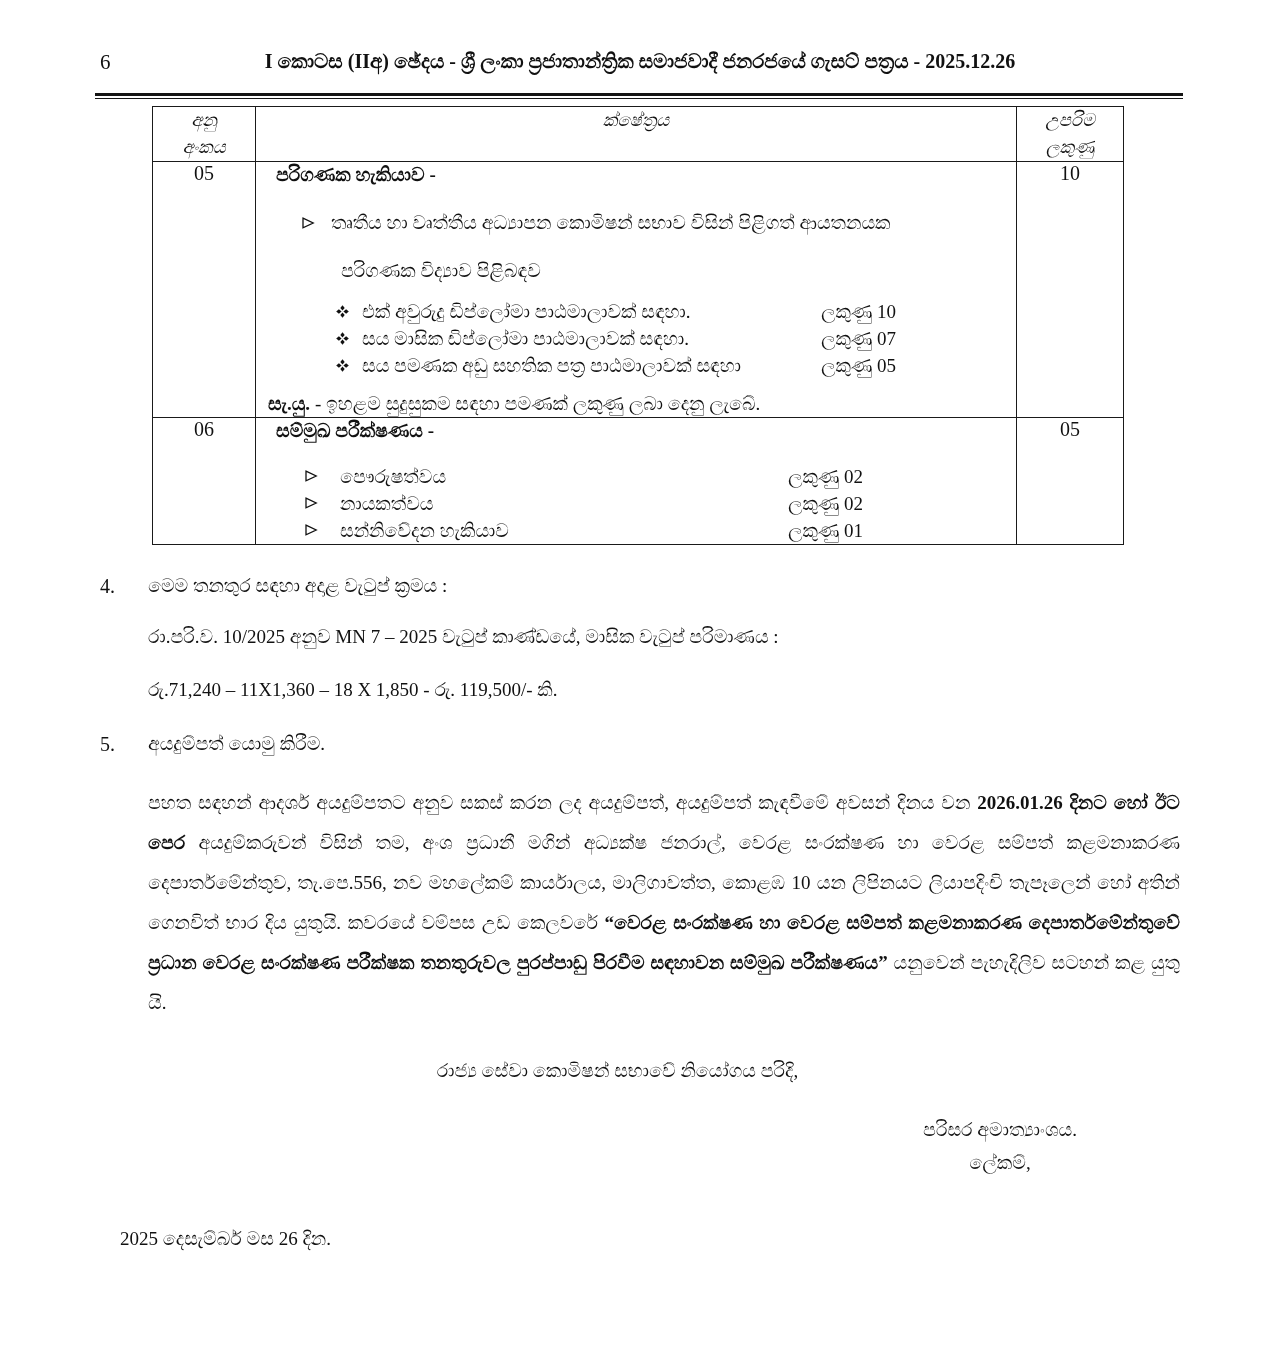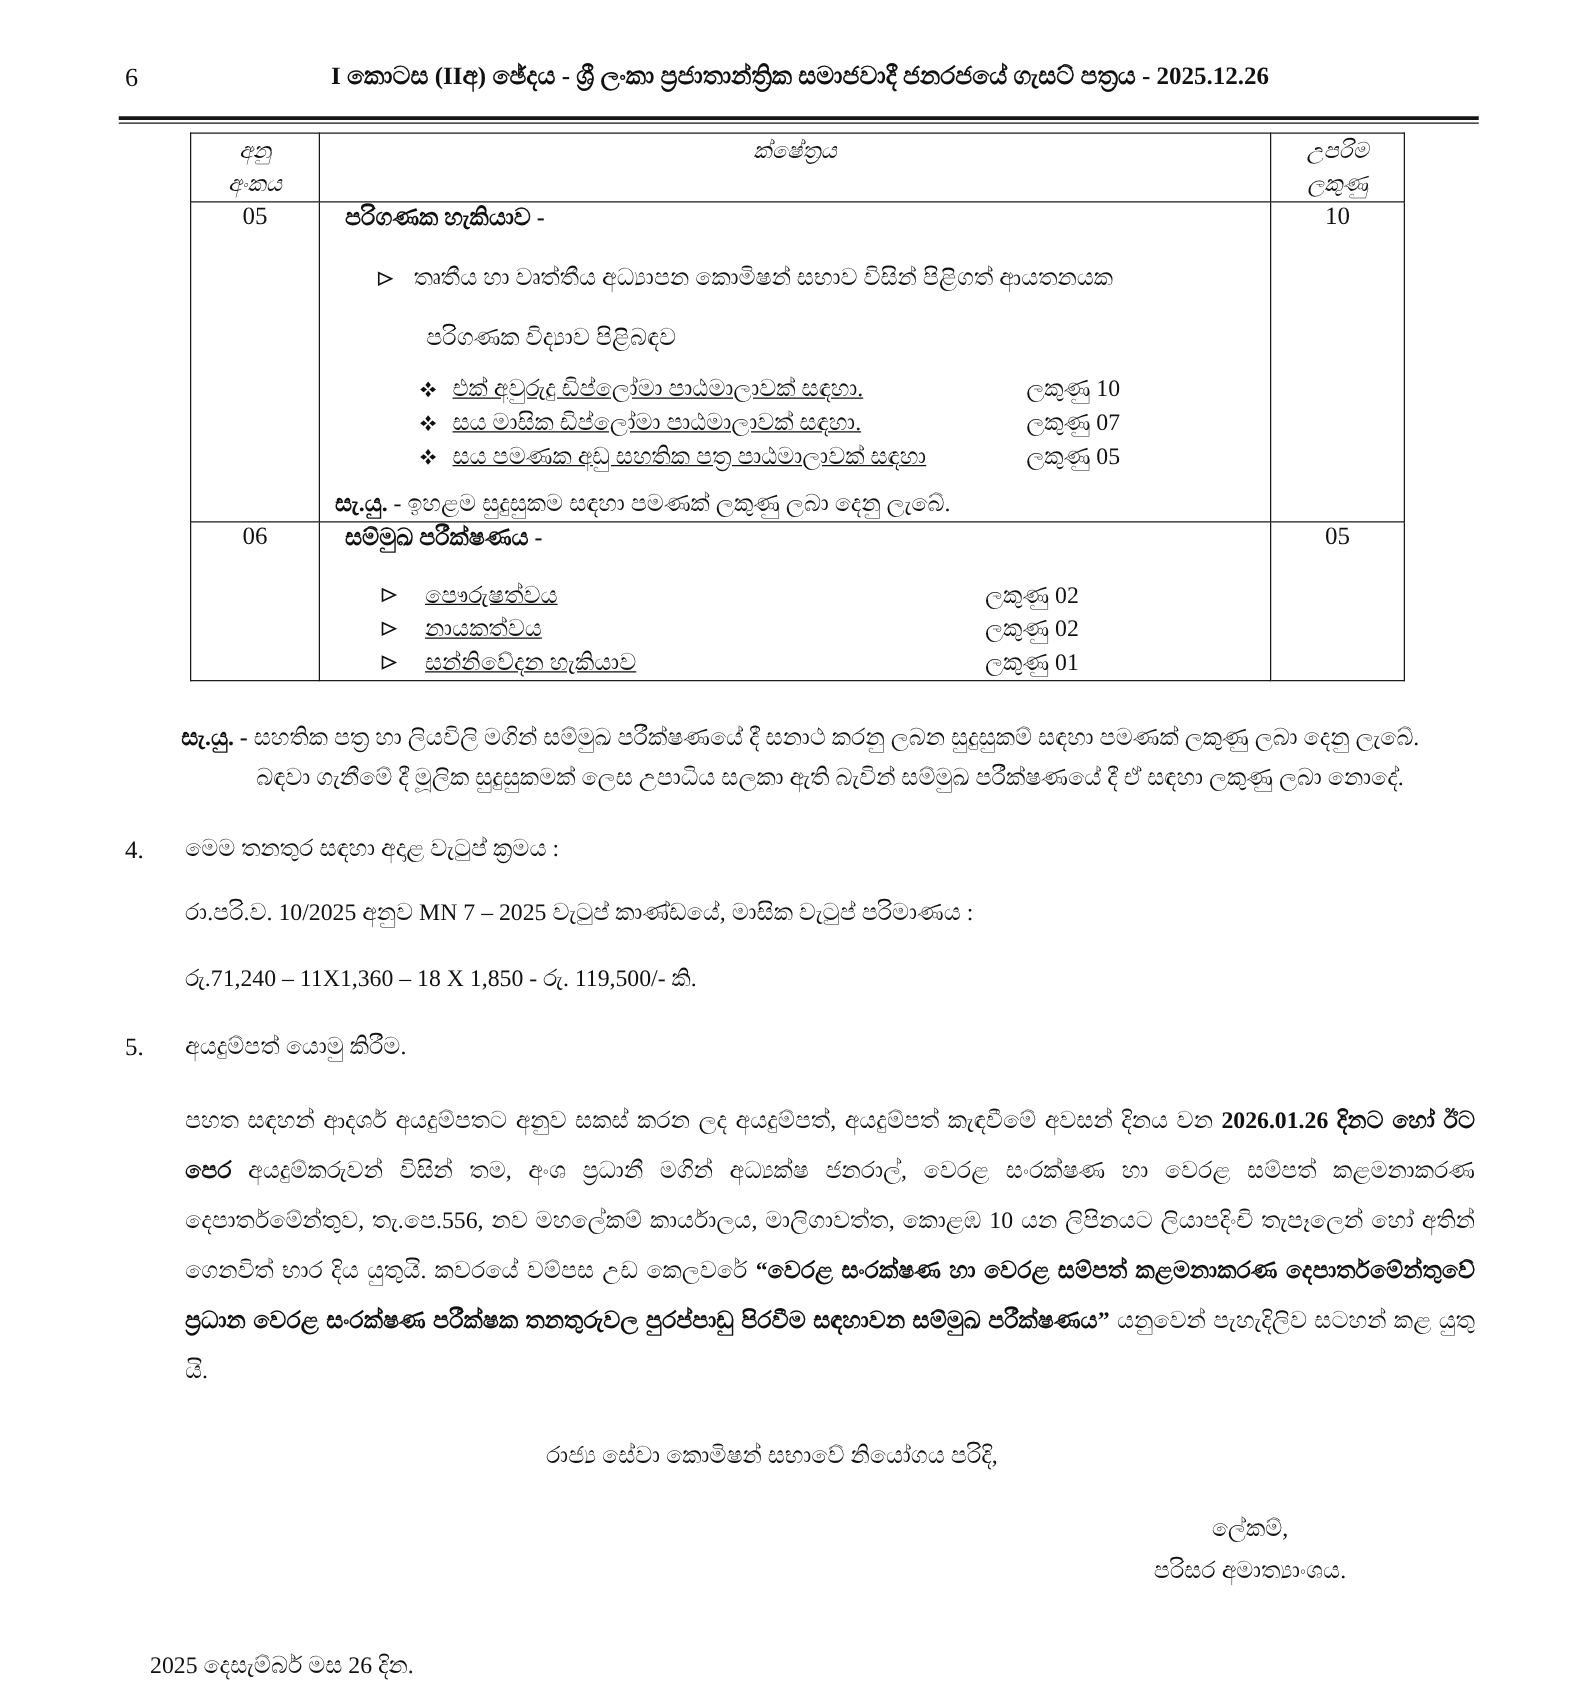--- a/index.html
+++ b/index.html
@@ -28,21 +28,21 @@
   .col-marks{width:107px;}
   .th-cell{font-style:italic;text-align:center;padding:9px 2px 8px 2px;line-height:27px;font-size:18px;}
   .num-cell{text-align:center;padding-top:9px;font-size:20px;}
   .marks-cell{text-align:center;padding-top:9px;font-size:20px;}
   .field-cell{padding:9px 6px 14px 0;}
   .row-title{font-weight:bold;padding-left:20px;line-height:26px;}
   .bullet-line{display:flex;align-items:flex-start;padding-left:45px;margin-top:22px;line-height:26px;}
   .bullet-line .bl-icon{flex:0 0 auto;margin:6px 16px 0 0;}
   .bullet-cont{padding-left:85px;margin-top:22px;line-height:26px;}
   .sub-items{margin-top:14px;}
-  .sub-item{position:relative;display:flex;align-items:flex-start;padding-left:80px;line-height:27px;text-decoration:underline;}
+  .sub-item{position:relative;display:flex;align-items:flex-start;padding-left:80px;line-height:27px;}
   .sub-item .si-icon{flex:0 0 auto;margin:7px 13px 0 0;}
   .sub-item .marks{position:absolute;left:565px;top:0;white-space:nowrap;}
   .row06 .sub-item{padding-left:48px;}
   .row06 .sub-item .si-icon{margin:6px 22px 0 0;}
   .row06 .sub-item .marks{left:532px;}
   .row06 .sub-items{margin-top:19px;}
   .cell-note{padding-left:12px;margin-top:12px;line-height:26px;}
   .cell-note b{font-weight:bold;}
   .total-label{font-weight:bold;text-align:center;padding:7px 0 6px 0;}
   .total-marks{text-align:center;padding:7px 0 6px 0;font-size:20px;}
@@ -182,23 +182,20 @@
             <span class="marks">ලකුණු 01</span>
           </div>
         </div>
       </td>
       <td class="marks-cell">05</td>
     </tr>
 
   </tbody>
     </table>
 
-  <div class="post-note">
-    <b>සැ.යු. -</b><span> සහතික පත්‍ර හා ලියවිලි මගින් සම්මුඛ පරීක්ෂණයේ දී සනාථ කරනු ලබන සුදුසුකම් සඳහා පමණක් ලකුණු ලබා දෙනු ලැබේ. බඳවා ගැනීමේ දී මූලික සුදුසුකමක් ලෙස උපාධිය සලකා ඇති බැවින් සම්මුඛ පරීක්ෂණයේ දී ඒ සඳහා ලකුණු ලබා නොදේ.</span>
-  </div>
 
   <div class="sec">
     <div class="sec-num">4.</div>
     <div class="sec-body">
       <div>මෙම තනතුර සඳහා අදාළ වැටුප් ක්‍රමය :</div>
       <div class="sec-line">රා.පරි.ව. 10/2025 අනුව MN 7 – 2025 වැටුප් කාණ්ඩයේ, මාසික වැටුප් පරිමාණය :</div>
       <div class="sec-line">රු.71,240 – 11X1,360 – 18 X 1,850 - රු. 119,500/- කි.</div>
     </div>
   </div>
 
@@ -207,18 +204,18 @@
     <div class="sec-body">
       <div>අයදුම්පත් යොමු කිරීම.</div>
       <div class="sec5-para">
         <span>පහත සඳහන් ආදර්ශ අයදුම්පතට අනුව සකස් කරන ලද අයදුම්පත්, අයදුම්පත් කැඳවීමේ අවසන් දිනය වන </span><b>2026.01.26 දිනට හෝ ඊට පෙර</b><span> අයදුම්කරුවන් විසින් තම, අංශ ප්‍රධානී මගින් අධ්‍යක්ෂ ජනරාල්, වෙරළ සංරක්ෂණ හා වෙරළ සම්පත් කළමනාකරණ දෙපාර්තමේන්තුව, තැ.පෙ.556, නව මහලේකම් කාර්යාලය, මාලිගාවත්ත, කොළඹ 10 යන ලිපිනයට ලියාපදිංචි තැපෑලෙන් හෝ අතින් ගෙනවිත් භාර දිය යුතුයි. කවරයේ වම්පස උඩ කෙලවරේ </span><b>“වෙරළ සංරක්ෂණ හා වෙරළ සම්පත් කළමනාකරණ දෙපාර්තමේන්තුවේ ප්‍රධාන වෙරළ සංරක්ෂණ පරීක්ෂක තනතුරුවල පුරප්පාඩු පිරවීම සඳහාවන සම්මුඛ පරීක්ෂණය”</b><span> යනුවෙන් පැහැදිලිව සටහන් කළ යුතු යි.</span>
       </div>
     </div>
   </div>
 
   <div class="by-order">රාජ්‍ය සේවා කොමිෂන් සභාවේ නියෝගය පරිදි,</div>
   <div class="sig-block">
+    <div>පරිසර අමාත්‍යාංශය.</div>
     <div>ලේකම්,</div>
-    <div>පරිසර අමාත්‍යාංශය.</div>
   </div>
   <div class="date-line">2025 දෙසැම්බර් මස 26 දින.</div>
 
 </div>
 
 </body></html>

